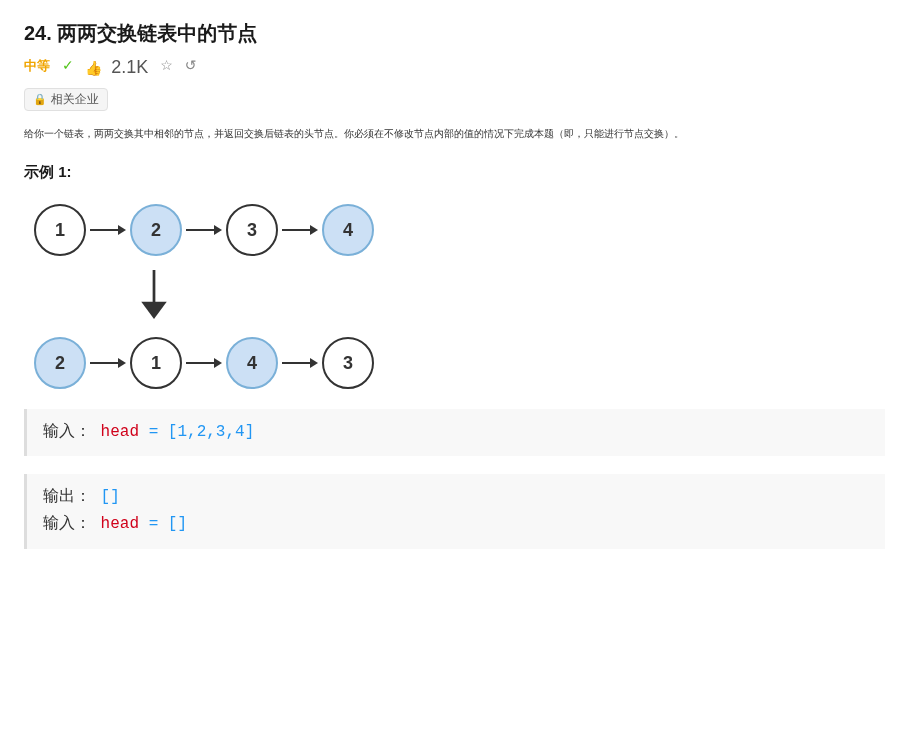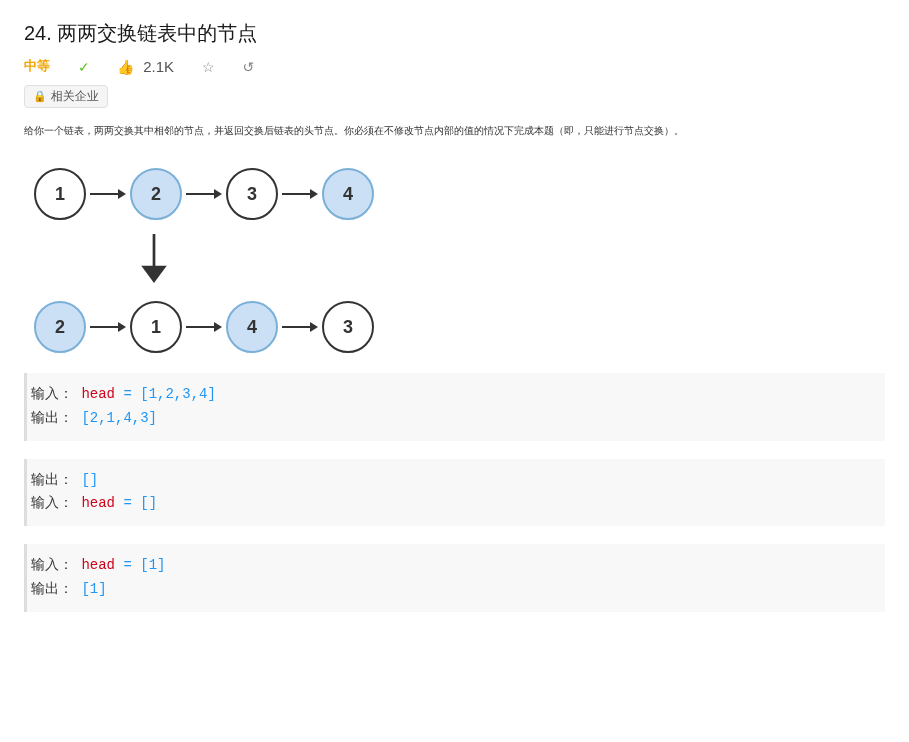--- a/index.html
+++ b/index.html
@@ -7,46 +7,46 @@
       font-family: "Microsoft YaHei", "PingFang SC", Arial, sans-serif;
       background: #fff;
       color: #333;
       font-size: 14px;
       padding: 20px 24px;
       max-width: 909px;
     }
 
     .title {
       font-size: 20px;
-      font-weight: normal;
+      font-weight: bold;
       color: #1a1a1a;
       margin-bottom: 10px;
     }
 
     .meta-row {
       display: flex;
-      align-items: flex-end;
-      gap: 28px;
+      align-items: flex-start;
+      gap: 12px;
       margin-bottom: 10px;
     }
 
     .badge-medium {
       color: #f0a500;
       font-size: 13px;
       font-weight: bold;
     }
 
     .check-icon {
       color: #52c41a;
       font-size: 14px;
     }
 
     .like-count {
       color: #555;
-      font-size: 15px;
+      font-size: 18px;
     }
 
     .star-icon, .refresh-icon {
       color: #888;
       font-size: 14px;
     }
 
     .company-tag {
       display: inline-flex;
       align-items: center;
@@ -132,24 +132,24 @@
     }
 
     .down-arrow svg {
       width: 40px;
       height: 50px;
     }
 
     .code-block {
       background: #f8f8f8;
       border-left: 3px solid #ddd;
-      padding: 10px 4px;
+      padding: 10px 16px;
       margin-bottom: 8px;
       font-family: "Consolas", "Courier New", monospace;
-      font-size: 14px;
+      font-size: 16px;
       line-height: 1.7;
       color: #333;
     }
 
     .code-keyword {
       color: #d0021b;
     }
 
     .code-value {
       color: #2196F3;
@@ -184,20 +184,21 @@
 <div>
   <span class="company-tag">
     <span class="lock-icon">🔒</span>
     <span>相关企业</span>
   </span>
 </div>
 
 <p class="description">给你一个链表，两两交换其中相邻的节点，并返回交换后链表的头节点。你必须在不修改节点内部的值的情况下完成本题（即，只能进行节点交换）。</p>
 
 <div class="example-block">
+  <div class="section-title">示例 1:</div>
 
   <div class="diagram-area">
 
     <div class="linked-list-row">
 
       <div class="node">1</div>
 
       <div class="arrow-right">
         <svg viewBox="0 0 36 20" xmlns="http://www.w3.org/2000/svg">
           <line x1="0" y1="10" x2="28" y2="10" stroke="#333" stroke-width="2"></line>
@@ -267,46 +268,31 @@
       <div class="node">3</div>
     </div>
   </div>
 
   <div class="code-block">
     <div>
       <span>输入：</span>
       <span class="code-keyword">head</span>
       <span class="code-value"> = [1,2,3,4]</span>
     </div>
-    <div>
-      <span>输出：</span>
-      <span class="code-value">[2,1,4,3]</span>
-    </div>
   </div>
 </div>
 
 <div class="example-block">
   <div class="code-block">
     <div>
       <span>输出：</span>
       <span class="code-value">[]</span>
     </div>
     <div>
       <span>输入：</span>
       <span class="code-keyword">head</span>
       <span class="code-value"> = []</span>
     </div>
   </div>
 </div>
 
 <div class="example-block">
-  <div class="code-block">
-    <div>
-      <span>输入：</span>
-      <span class="code-keyword">head</span>
-      <span class="code-value"> = [1]</span>
-    </div>
-    <div>
-      <span>输出：</span>
-      <span class="code-value">[1]</span>
-    </div>
-  </div>
 </div>
 
 </body></html>

